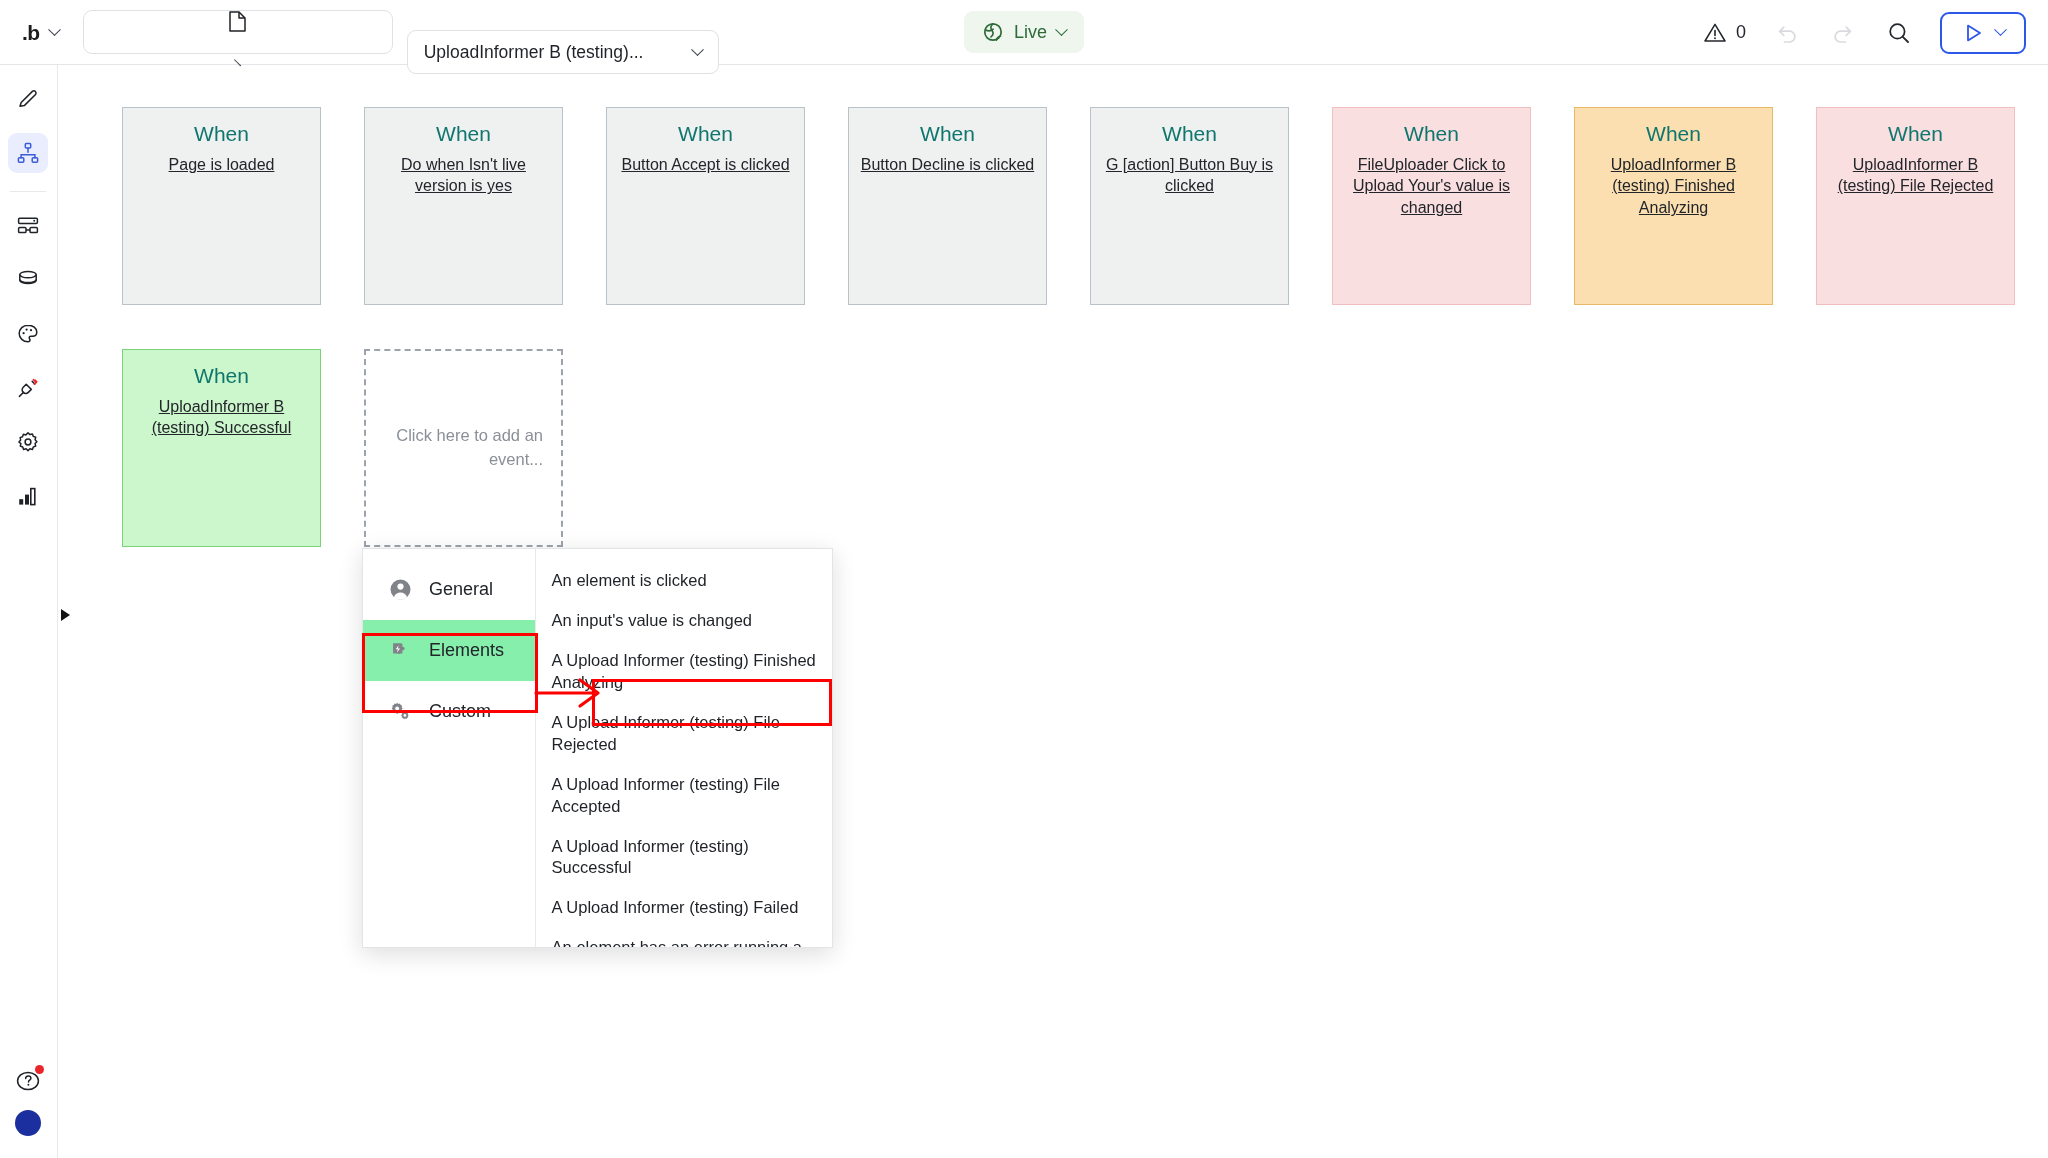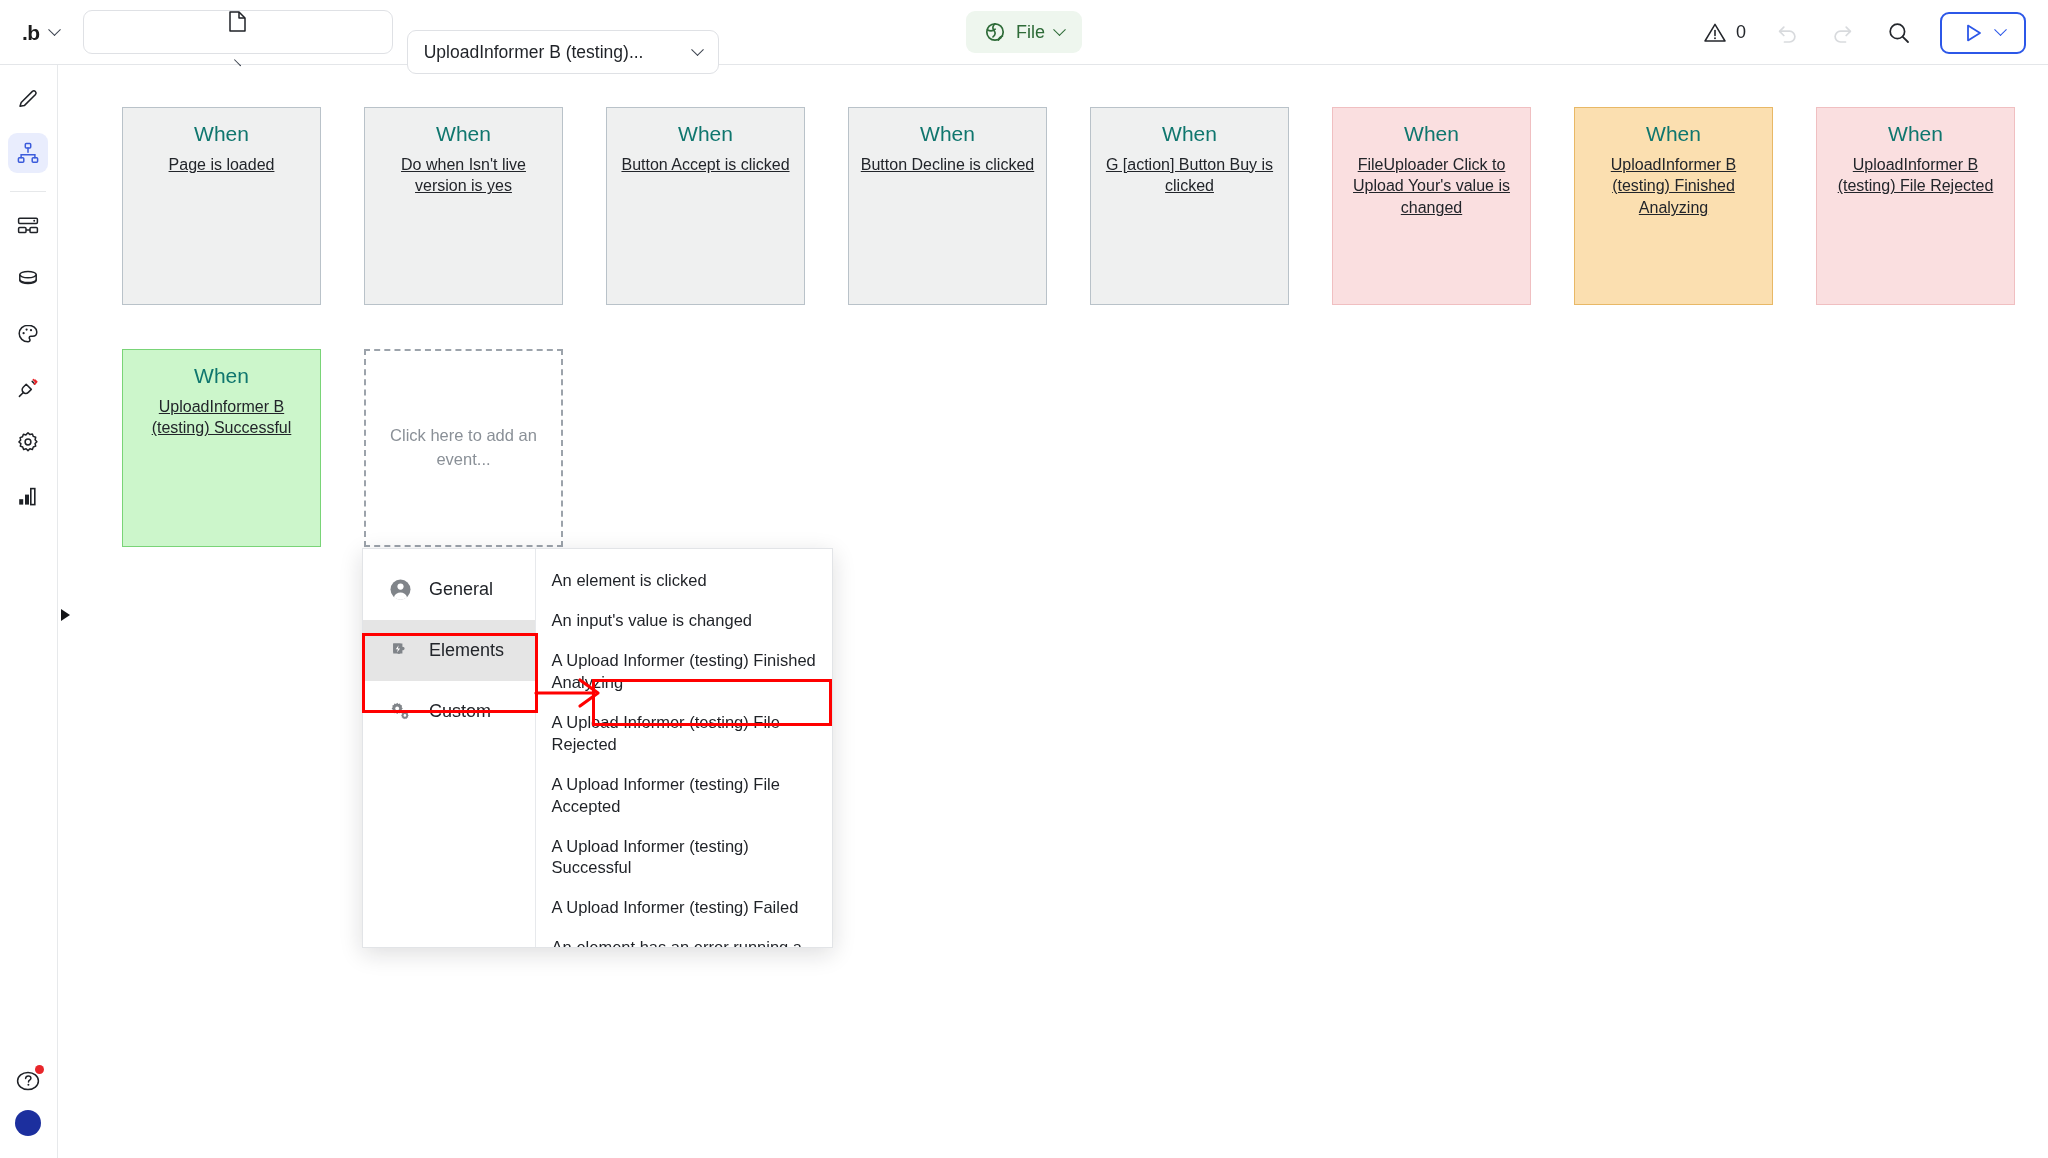--- a/index.html
+++ b/index.html
@@ -170,21 +170,21 @@
 
   .card-add {
     position: absolute;
     width: 199px; height: 198px;
     border: 2px dashed #9ca3ab;
     background: transparent;
     display: flex; align-items: center; justify-content: center;
     text-align: center; padding: 0 18px;
     cursor: pointer;
   }
-  .card-add .hint { font-size: 16.5px; color: #8a9097; line-height: 1.45; }
+  .card-add .hint { font-size: 16.5px; color: #8a9097; line-height: 1.45; text-align: right; }
 
   
   .picker {
     position: absolute;
     left: 362px; top: 548px;
     width: 471px; height: 400px;
     background: #ffffff;
     border: 1px solid #e2e4e7;
     box-shadow: 0 6px 22px rgba(20,24,31,.14);
     display: flex;
@@ -194,21 +194,21 @@
   .picker-left {
     width: 216px; height: 100%;
     border-right: 1px solid #e7e9ec;
     padding-top: 10px;
     background: #fff;
   }
   .picker-cat {
     height: 61px; display: flex; align-items: center;
     gap: 17px; padding-left: 26px; cursor: pointer;
   }
-  .picker-cat.selected { background: #e5e5e5; }
+  .picker-cat.selected { background: #86efac; }
   .picker-cat .cat-label { font-size: 18px; color: #22252a; }
 
   .picker-right {
     flex: 1 1 auto; height: 100%;
     padding: 12px 0 10px 0;
     overflow: hidden;
   }
   .picker-item {
     padding: 9px 16px 9px 16px;
     font-size: 16.5px; line-height: 1.33; color: #1f2227;
@@ -250,21 +250,21 @@
     <span class="label">UploadInformer B (testing)...</span>
     <span class="spacer"></span>
     <span class="chev sm"></span>
   </div>
 
   <div class="live-pill">
     <svg width="22" height="22" viewBox="0 0 22 22" fill="none">
       <circle cx="11" cy="11" r="8.2" stroke="#2e6b38" stroke-width="1.7"></circle>
       <path d="M3.2 8.8c3 1.6 6 1.2 8-0.6M11 2.9c-2.3 2-2.6 4.6-1 6.6 1.6 2 1.2 4.6-1 6.4M14.5 19.2c0.4-2.3 1.8-3.6 4-4.2" stroke="#2e6b38" stroke-width="1.6" stroke-linecap="round"></path>
     </svg>
-    <span class="label">File</span>
+    <span class="label">Live</span>
     <span class="chev sm"></span>
   </div>
 
   <div class="topbar-right">
     <div class="warn-wrap">
       <svg width="24" height="24" viewBox="0 0 24 24" fill="none">
         <path d="M12 3.4 22 20H2L12 3.4z" stroke="#23262b" stroke-width="1.5" stroke-linejoin="round"></path>
         <path d="M12 9.5v5" stroke="#23262b" stroke-width="1.6" stroke-linecap="round"></path>
         <circle cx="12" cy="17.2" r="0.95" fill="#23262b"></circle>
       </svg>

